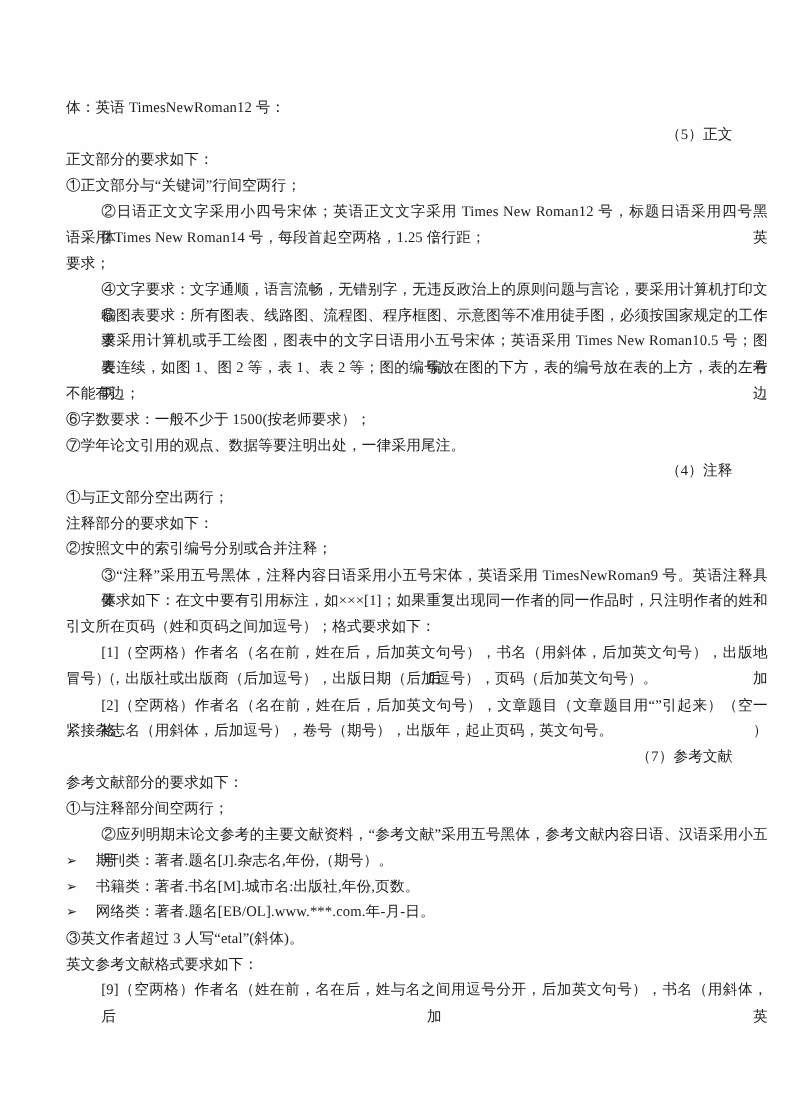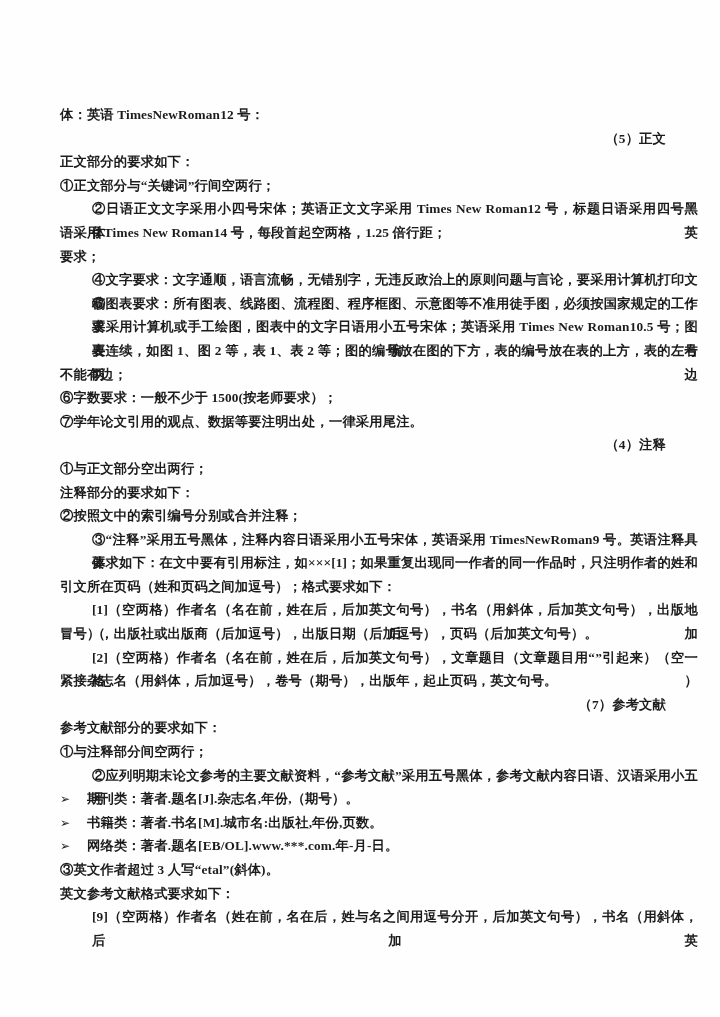--- a/index.html
+++ b/index.html
@@ -18,23 +18,22 @@
     position: relative;
     width: 720px;
     height: 1017px;
     background: #fefefe;
     overflow: hidden;
     box-sizing: border-box;
   }
   #text-body {
     position: absolute;
     left: 60px;
-    top: 103px;
+    top: 86px;
     width: 606px;
-    font-weight: bold;
   }
   .ln {
     font-size: 13.3px;
     line-height: 23.6px;
     height: 23.6px;
     white-space: nowrap;
     letter-spacing: 0.15px;
     color: #1c1c1c;
     font-family: "Liberation Serif", "DejaVu Serif", serif;
   }

